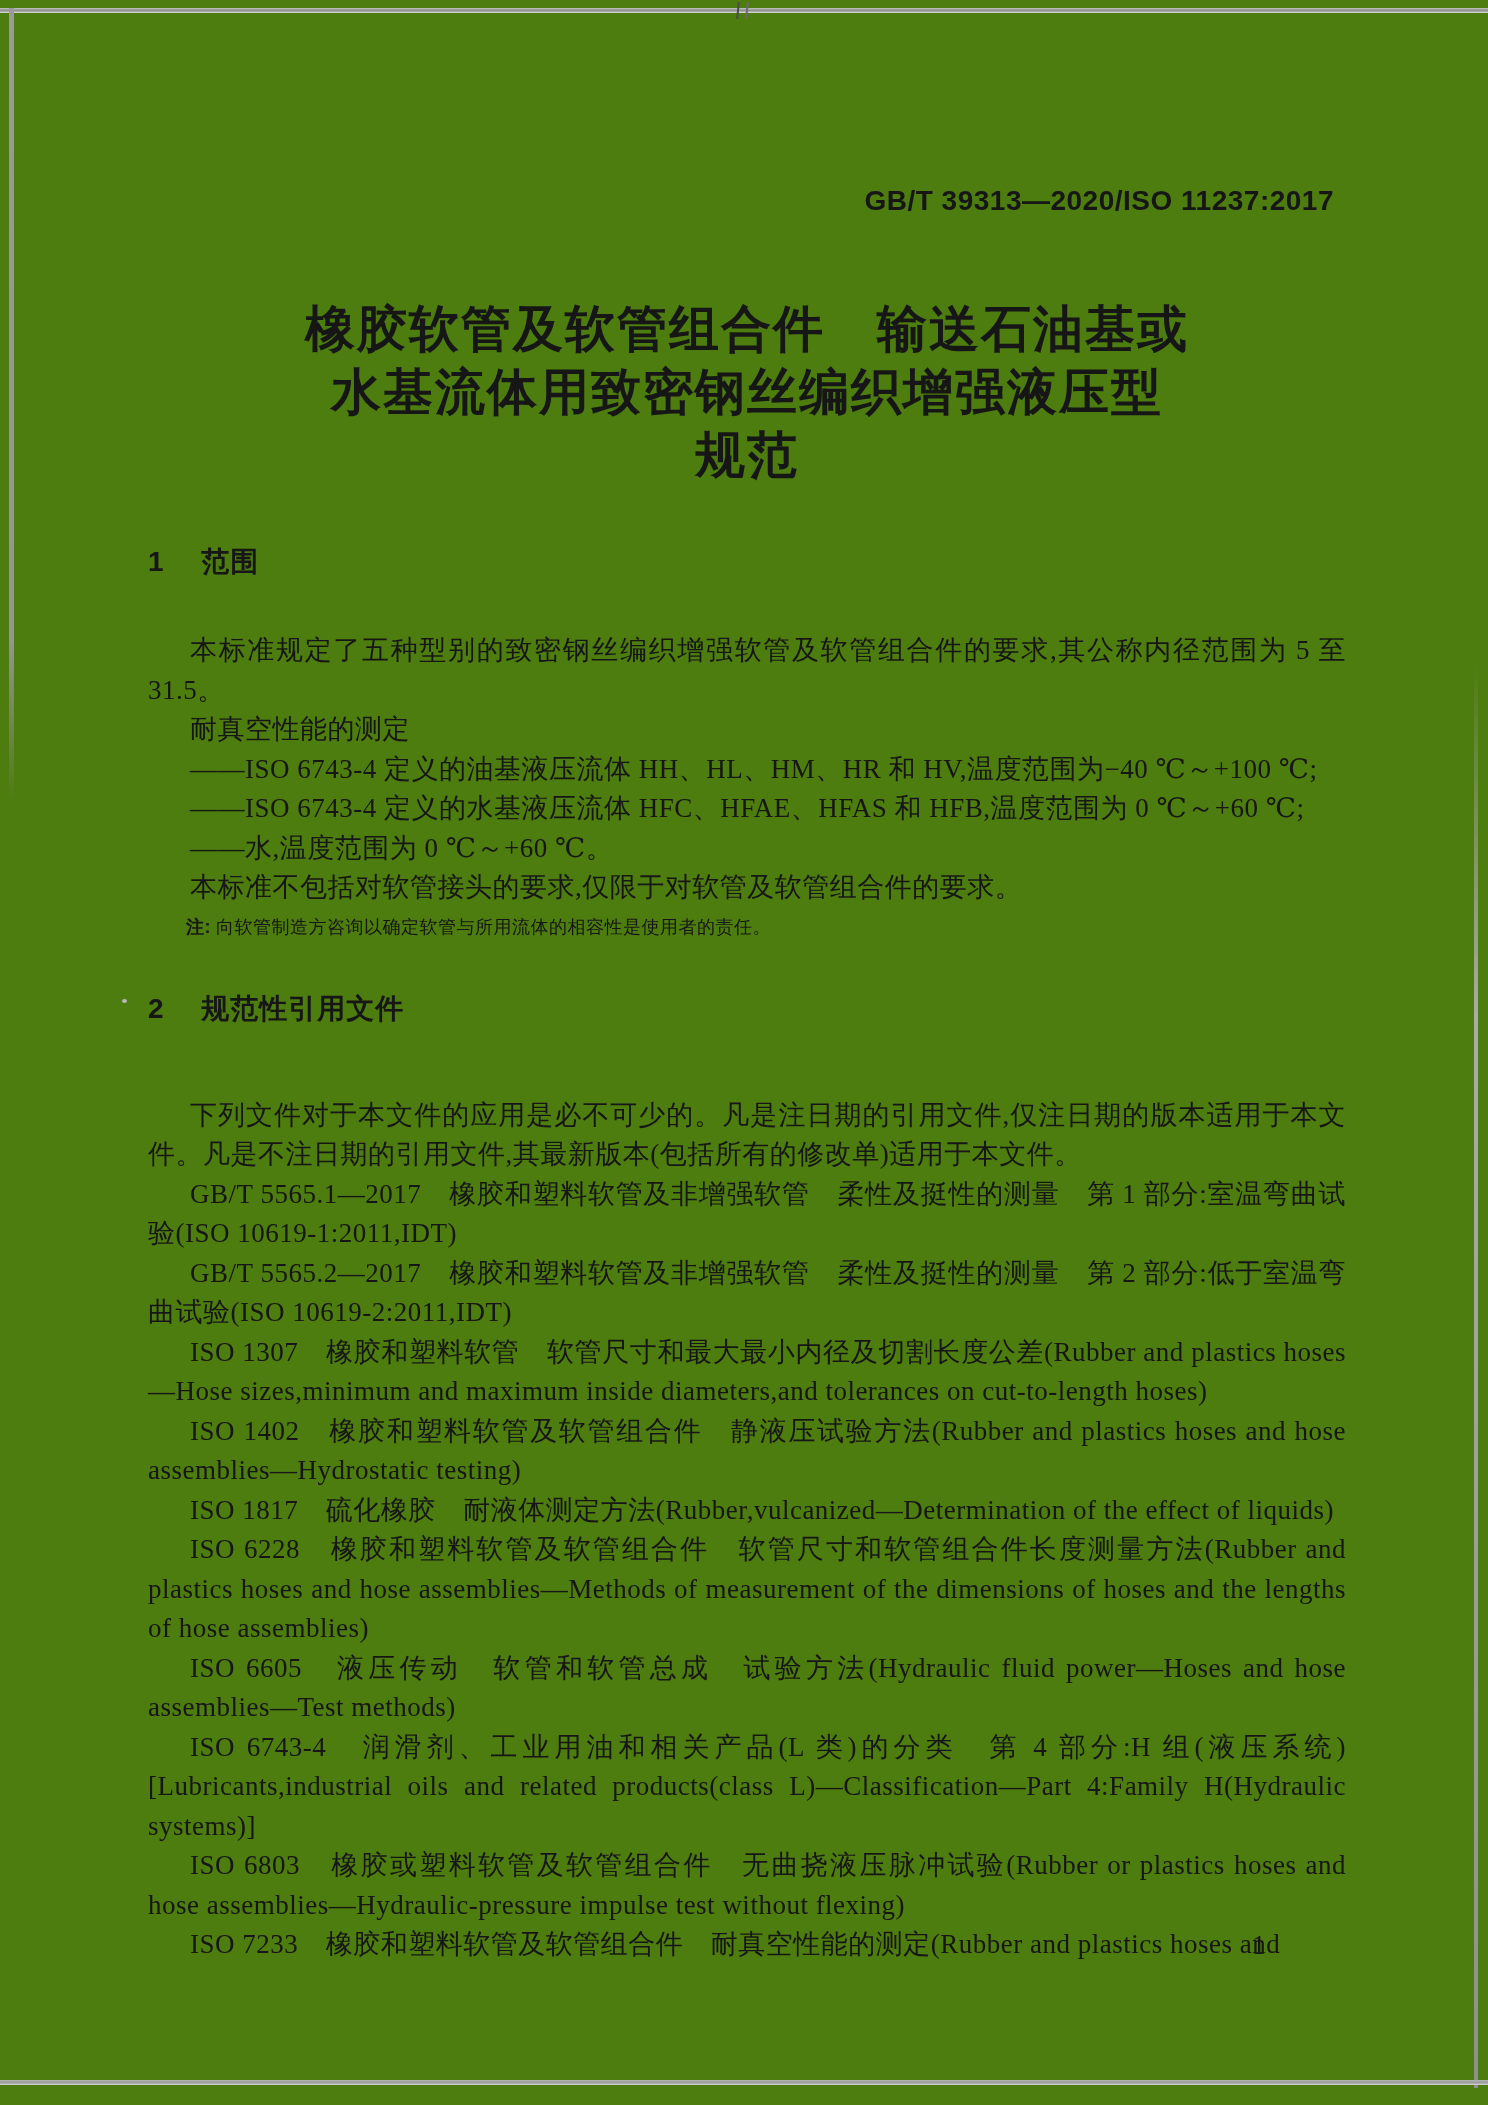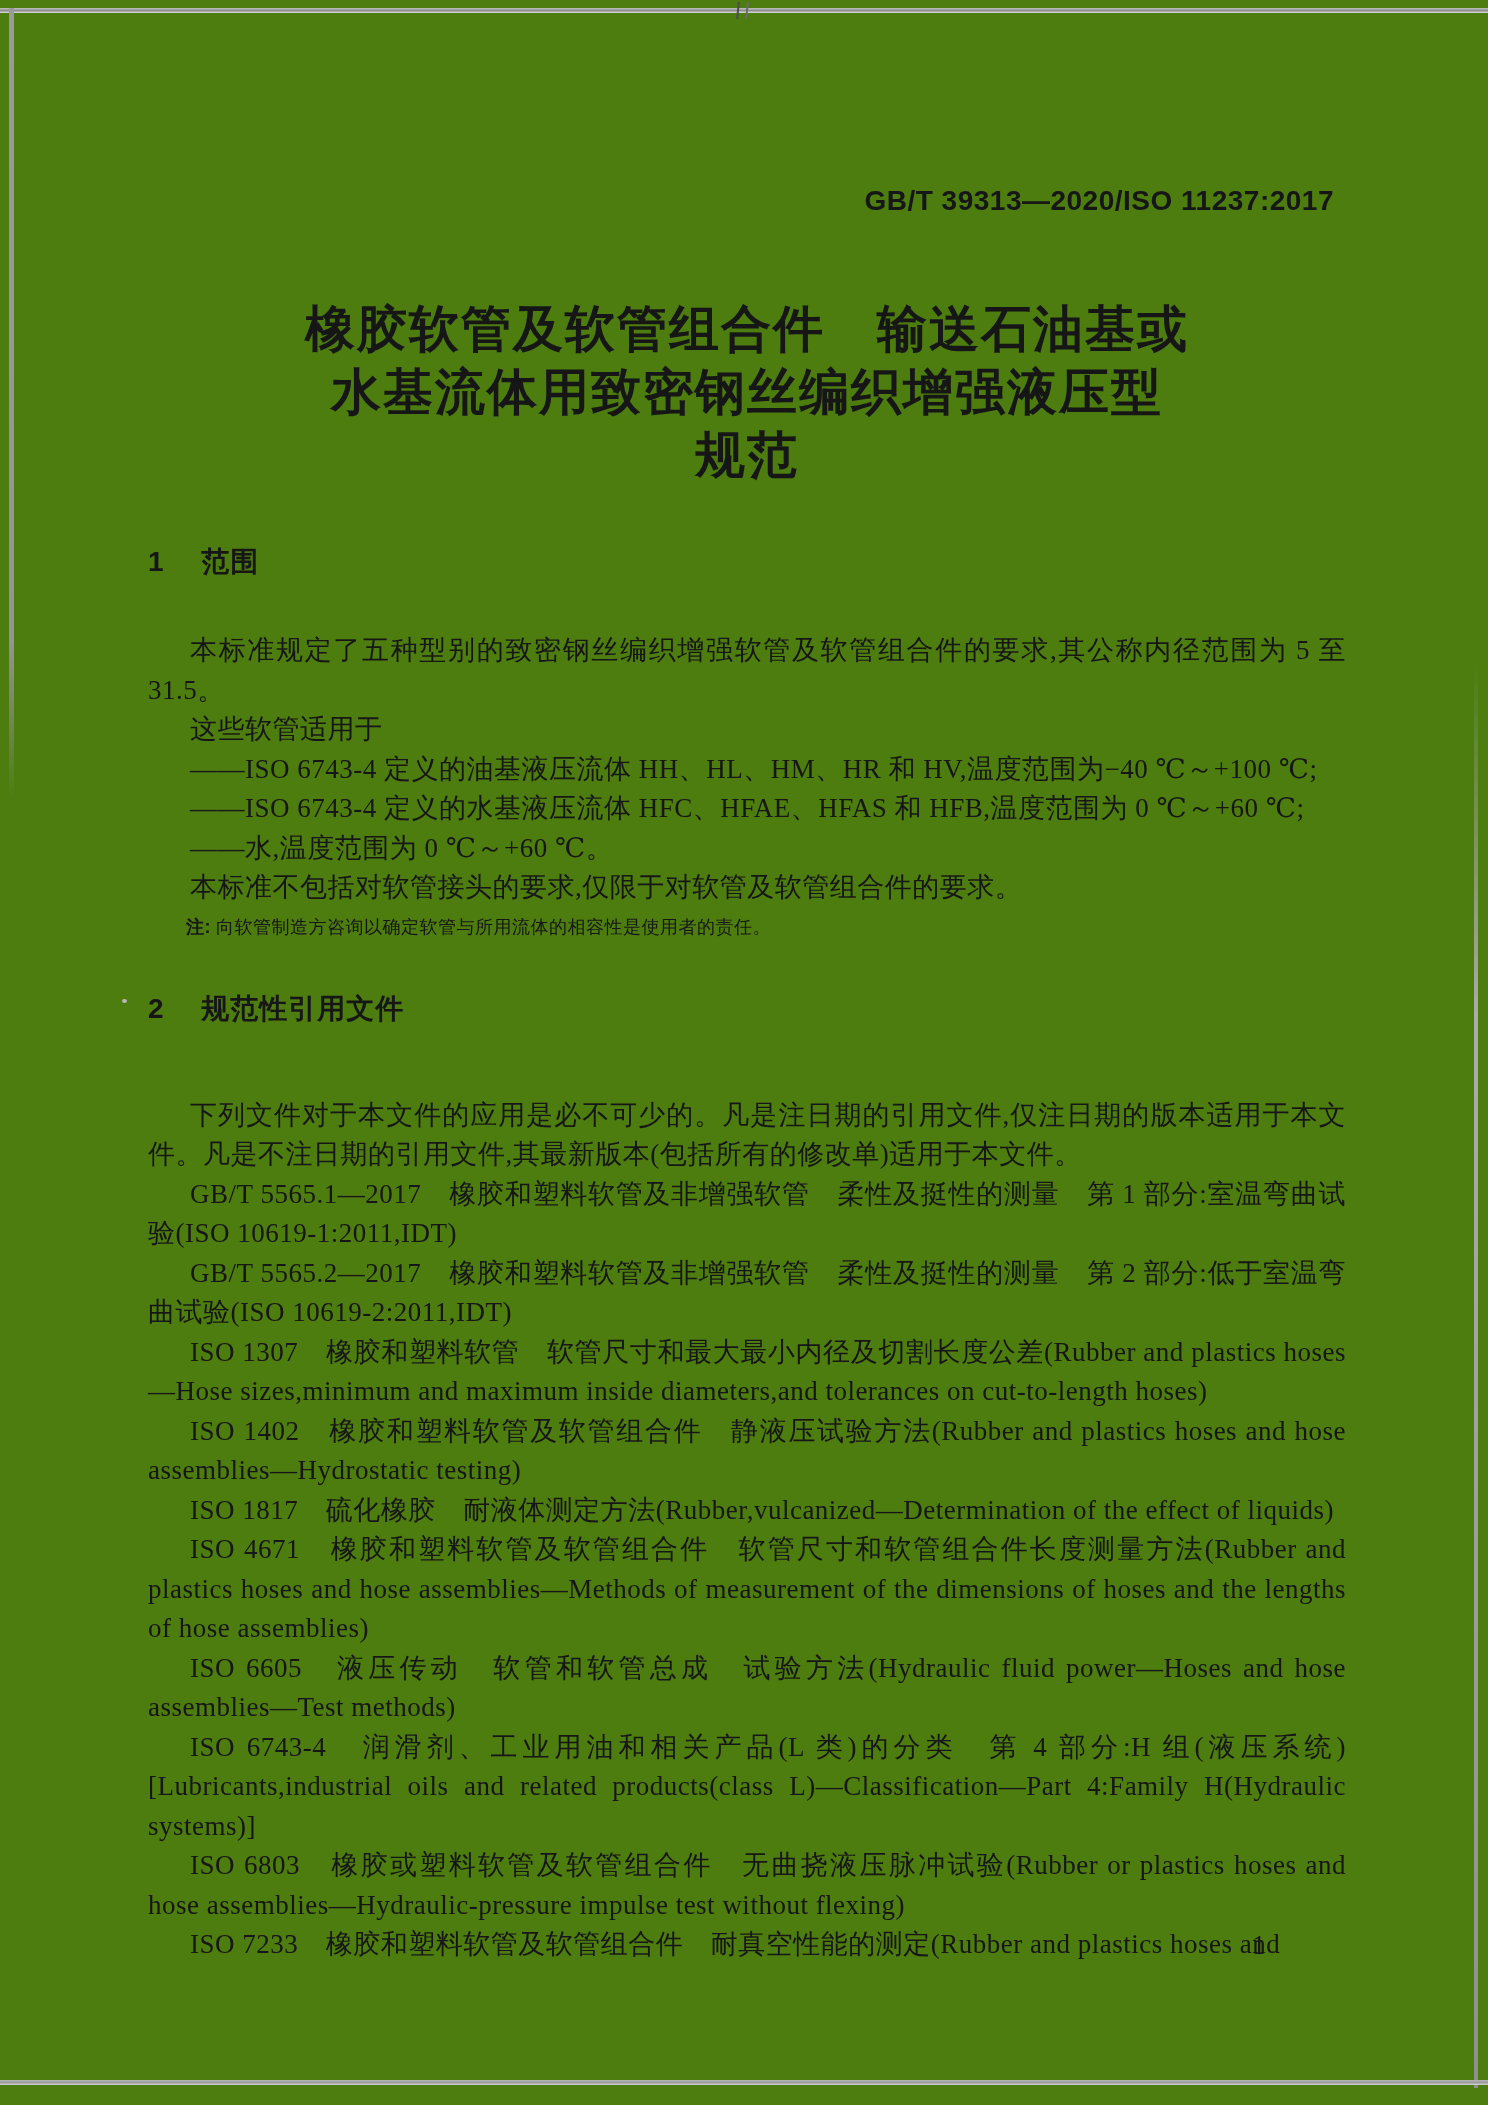--- a/index.html
+++ b/index.html
@@ -92,39 +92,39 @@
       <div>水基流体用致密钢丝编织增强液压型</div>
       <div>规范</div>
     </div>
 
     <div class="section-heading sh-1">
       <span class="sh-num">1</span>
       <span class="sh-title">范围</span>
     </div>
 
     <p class="body-p">本标准规定了五种型别的致密钢丝编织增强软管及软管组合件的要求,其公称内径范围为 5 至 31.5。</p>
-    <p class="body-p">这些软管适用于</p>
+    <p class="body-p">耐真空性能的测定</p>
     <p class="body-p">——ISO 6743-4 定义的油基液压流体 HH、HL、HM、HR 和 HV,温度范围为−40 ℃～+100 ℃;</p>
     <p class="body-p">——ISO 6743-4 定义的水基液压流体 HFC、HFAE、HFAS 和 HFB,温度范围为 0 ℃～+60 ℃;</p>
     <p class="body-p">——水,温度范围为 0 ℃～+60 ℃。</p>
     <p class="body-p">本标准不包括对软管接头的要求,仅限于对软管及软管组合件的要求。</p>
     <p class="note-p"><span class="note-label">注:</span> <span>向软管制造方咨询以确定软管与所用流体的相容性是使用者的责任。</span></p>
 
     <div class="section-heading sh-2">
       <span class="sh-num">2</span>
       <span class="sh-title">规范性引用文件</span>
     </div>
 
     <p class="body-p">下列文件对于本文件的应用是必不可少的。凡是注日期的引用文件,仅注日期的版本适用于本文件。凡是不注日期的引用文件,其最新版本(包括所有的修改单)适用于本文件。</p>
     <p class="body-p">GB/T 5565.1—2017　橡胶和塑料软管及非增强软管　柔性及挺性的测量　第 1 部分:室温弯曲试验(ISO 10619-1:2011,IDT)</p>
     <p class="body-p">GB/T 5565.2—2017　橡胶和塑料软管及非增强软管　柔性及挺性的测量　第 2 部分:低于室温弯曲试验(ISO 10619-2:2011,IDT)</p>
     <p class="body-p">ISO 1307　橡胶和塑料软管　软管尺寸和最大最小内径及切割长度公差(Rubber and plastics hoses—Hose sizes,minimum and maximum inside diameters,and tolerances on cut-to-length hoses)</p>
     <p class="body-p">ISO 1402　橡胶和塑料软管及软管组合件　静液压试验方法(Rubber and plastics hoses and hose assemblies—Hydrostatic testing)</p>
     <p class="body-p">ISO 1817　硫化橡胶　耐液体测定方法(Rubber,vulcanized—Determination of the effect of liquids)</p>
-    <p class="body-p">ISO 4671　橡胶和塑料软管及软管组合件　软管尺寸和软管组合件长度测量方法(Rubber and plastics hoses and hose assemblies—Methods of measurement of the dimensions of hoses and the lengths of hose assemblies)</p>
+    <p class="body-p">ISO 6228　橡胶和塑料软管及软管组合件　软管尺寸和软管组合件长度测量方法(Rubber and plastics hoses and hose assemblies—Methods of measurement of the dimensions of hoses and the lengths of hose assemblies)</p>
     <p class="body-p">ISO 6605　液压传动　软管和软管总成　试验方法(Hydraulic fluid power—Hoses and hose assemblies—Test methods)</p>
     <p class="body-p">ISO 6743-4　润滑剂、工业用油和相关产品(L 类)的分类　第 4 部分:H 组(液压系统)[Lubricants,industrial oils and related products(class L)—Classification—Part 4:Family H(Hydraulic systems)]</p>
     <p class="body-p">ISO 6803　橡胶或塑料软管及软管组合件　无曲挠液压脉冲试验(Rubber or plastics hoses and hose assemblies—Hydraulic-pressure impulse test without flexing)</p>
     <p class="body-p">ISO 7233　橡胶和塑料软管及软管组合件　耐真空性能的测定(Rubber and plastics hoses and</p>
 
   </div>
 
   <div class="page-number">1</div>
 
 </div>

